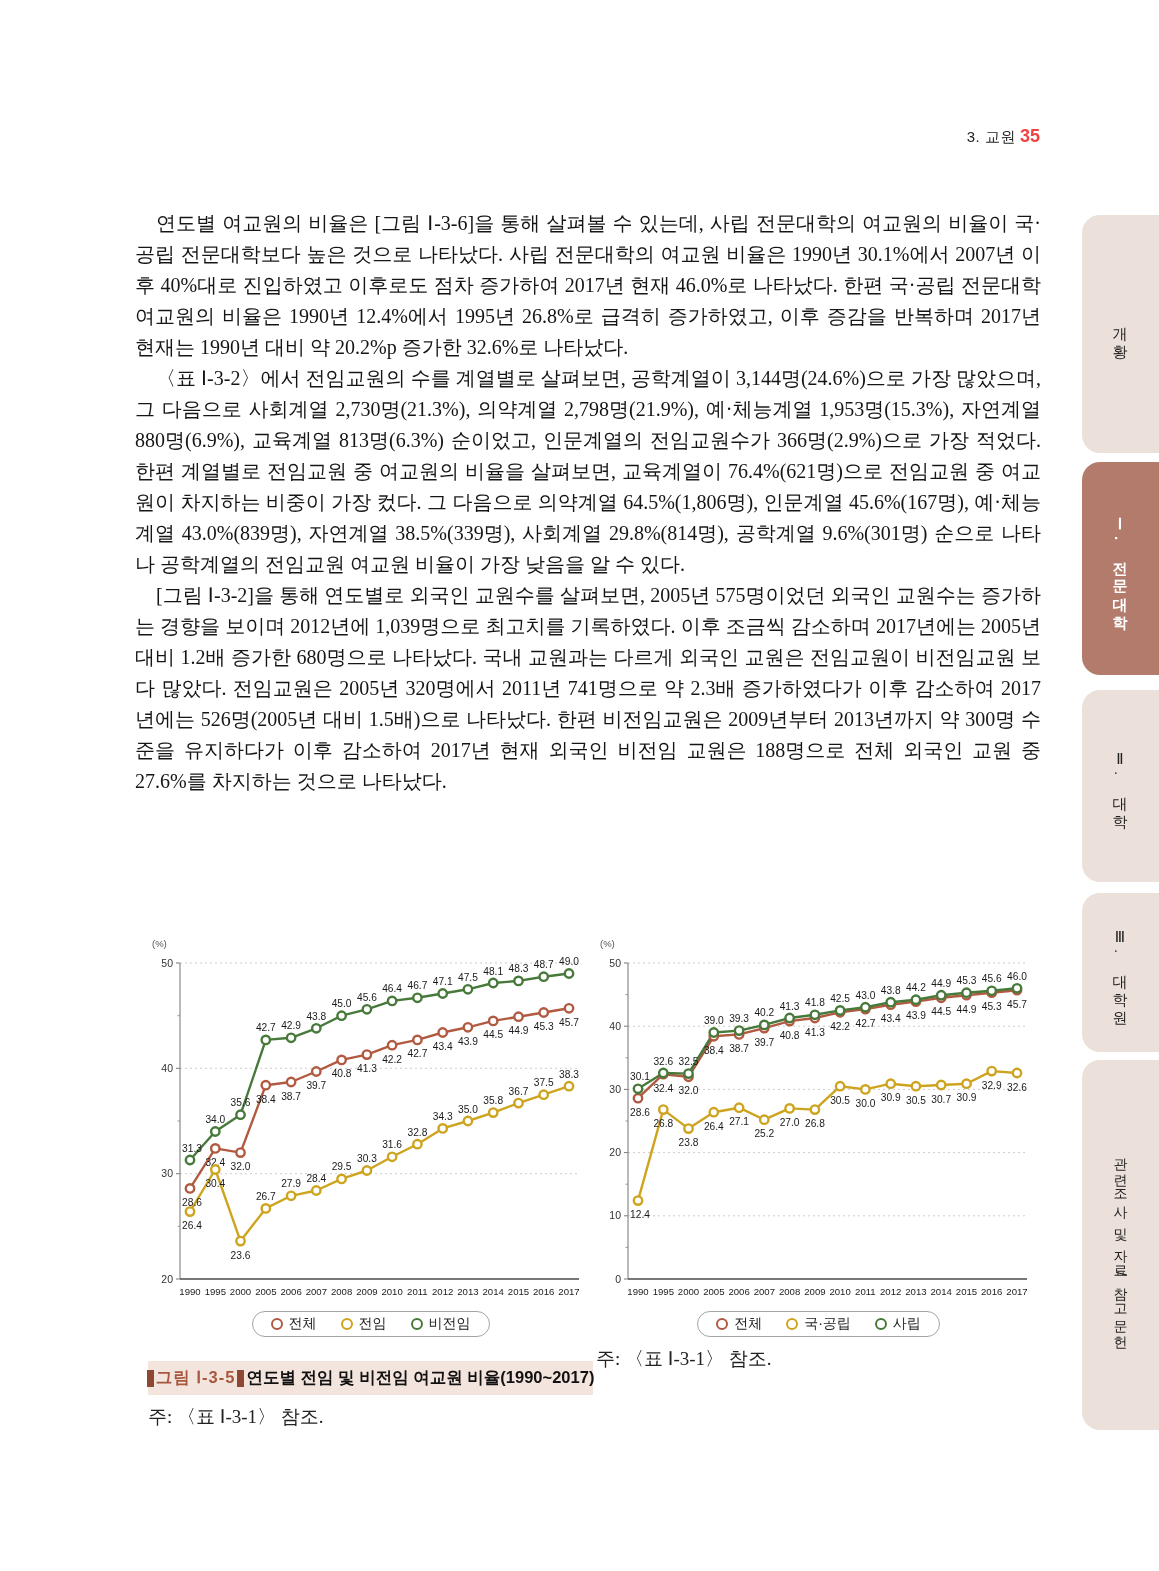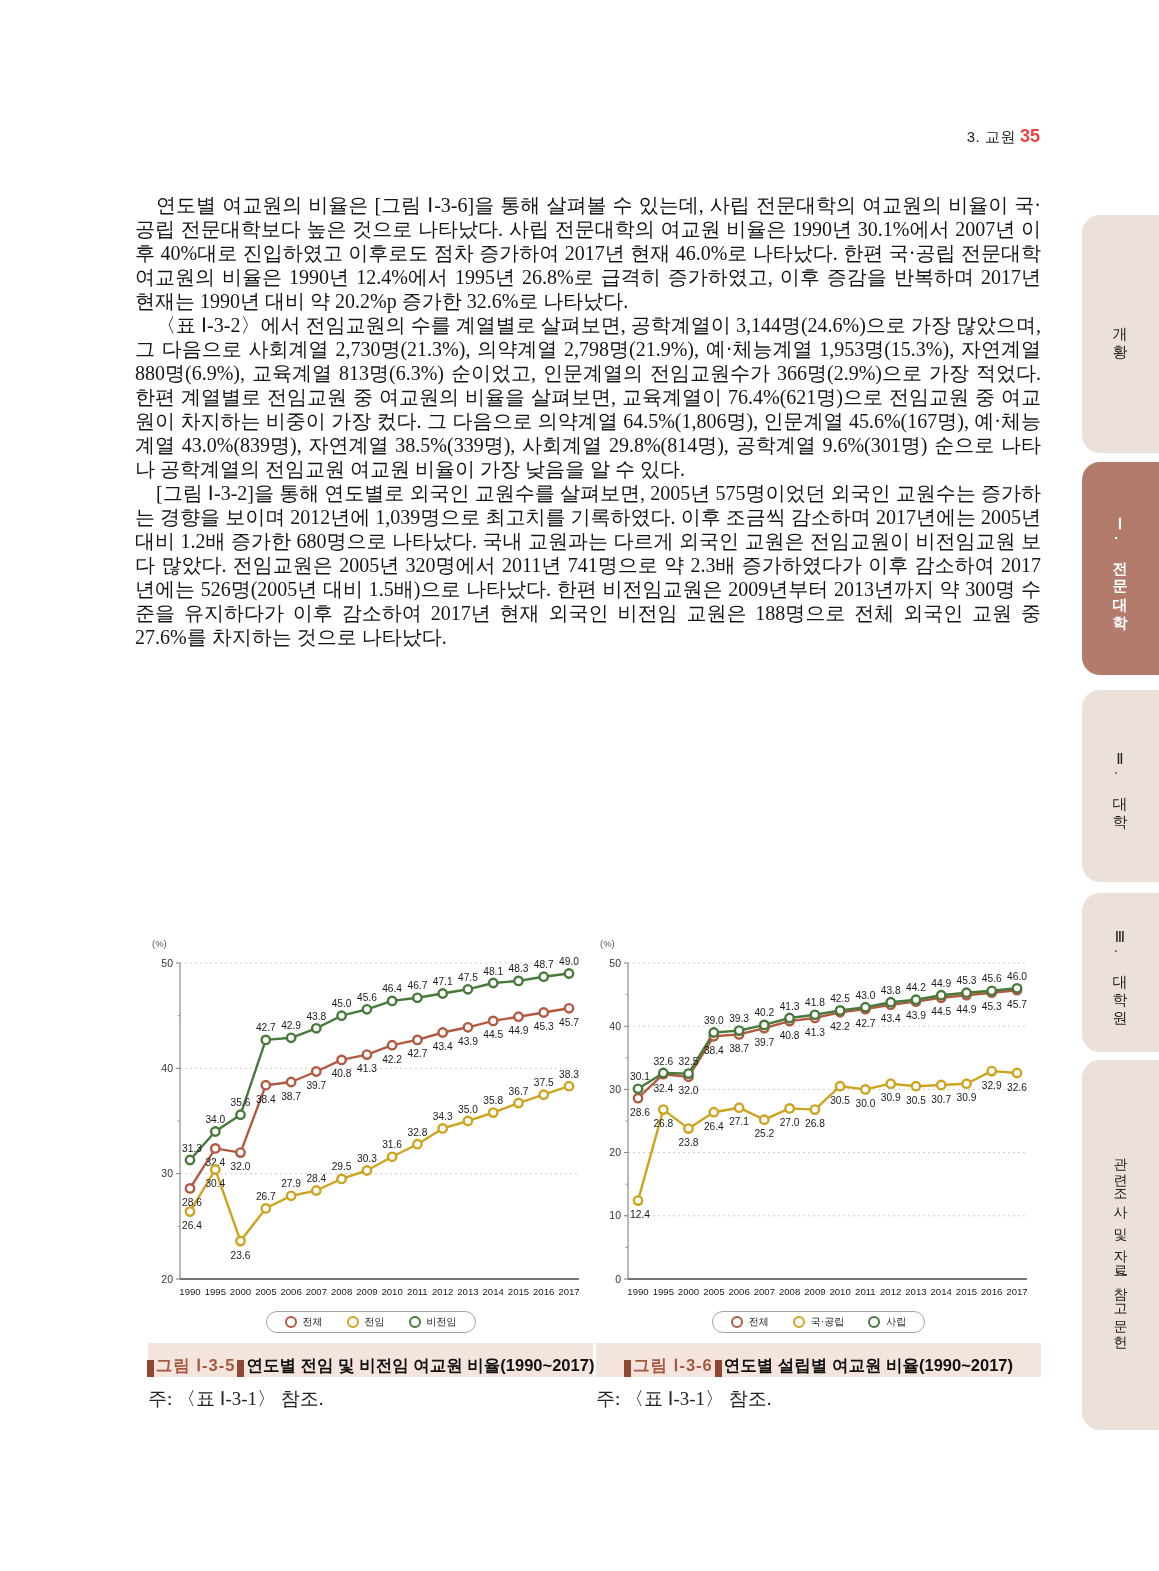--- a/index.html
+++ b/index.html
@@ -6,35 +6,35 @@
   .page{position:relative;width:1159px;height:1571px;background:#fff;overflow:hidden;
         font-family:"Liberation Serif",serif;color:#111;}
 
   
   .page-header{position:absolute;top:126px;right:119px;display:flex;align-items:baseline;gap:4px;
                font-family:"Liberation Sans",sans-serif;}
   .section-label{font-size:15px;color:#222;letter-spacing:.5px;}
   .page-number{font-size:18px;font-weight:bold;color:#ef4444;}
 
   
-  .body-text{position:absolute;left:135px;top:193px;width:906px;
-             font-size:20px;line-height:24px;text-align:justify;color:#151515;}
+  .body-text{position:absolute;left:135px;top:208px;width:906px;
+             font-size:20px;line-height:31px;text-align:justify;color:#151515;}
   .body-text p{margin:0;text-indent:1.05em;}
 
   
   .figure{position:absolute;top:933px;width:445px;font-family:"Liberation Sans",sans-serif;}
   .fig-left{left:148px;}
   .fig-right{left:596px;}
   .chart{display:block;}
   .legend{display:flex;justify-content:center;margin-top:2px;}
   .legend-pill{display:inline-flex;align-items:center;gap:24px;border:1px solid #a5a5a5;
                border-radius:14px;padding:3px 18px;background:#fff;}
-  .legend-item{display:inline-flex;align-items:center;gap:6px;font-size:10px;color:#222;}
+  .legend-item{display:inline-flex;align-items:center;gap:6px;font-size:14px;color:#222;}
   .legend-marker{width:8px;height:8px;border-radius:50%;border:2.6px solid #555;background:#fff;display:inline-block;}
-  .caption{margin-top:10px;height:34px;background:#f3e5dd;display:flex;align-items:flex-end;
+  .caption{margin-top:24px;height:34px;background:#f3e5dd;display:flex;align-items:center;
            justify-content:center;gap:2px;font-weight:bold;}
   .cap-bar{width:7px;height:17px;background:#8d4732;display:inline-block;flex:0 0 auto;}
   .cap-label{color:#a8573f;font-size:16.5px;letter-spacing:1px;white-space:nowrap;}
   .cap-title{color:#111;font-size:16.5px;white-space:nowrap;}
   .fig-note{margin-top:9px;font-size:19px;color:#222;font-family:"Liberation Serif",serif;}
 
   
   .sidebar{position:absolute;right:0;top:0;width:79px;height:1571px;font-family:"Liberation Sans",sans-serif;}
   .tab{position:absolute;right:0;width:77px;background:#ece1da;border-radius:18px 0 0 18px;
        writing-mode:vertical-rl;text-align:center;line-height:77px;font-size:15px;color:#222;
@@ -374,26 +374,20 @@
         <span class="legend-item">
           <span class="legend-marker" style="border-color: rgb(206, 164, 31);"></span>
           <span>국·공립</span>
         </span>
         <span class="legend-item">
           <span class="legend-marker" style="border-color: rgb(71, 121, 59);"></span>
           <span>사립</span>
         </span>
       </div>
     </div>
-    <div class="caption">
-      <span class="cap-bar"></span>
-      <span class="cap-label">그림 Ⅰ-3-6</span>
-      <span class="cap-bar"></span>
-      <span class="cap-title">연도별 설립별 여교원 비율(1990~2017)</span>
-    </div>
     <div class="fig-note">주: 〈표 Ⅰ-3-1〉 참조.</div>
   </section>
 
   <nav class="sidebar">
     <div class="tab tab-1">개황</div>
     <div class="tab tab-2 active">Ⅰ. 전문대학</div>
     <div class="tab tab-3">Ⅱ. 대학</div>
     <div class="tab tab-4">Ⅲ. 대학원</div>
     <div class="tab tab-5">관련조사 및 자료/참고문헌</div>
   </nav>

